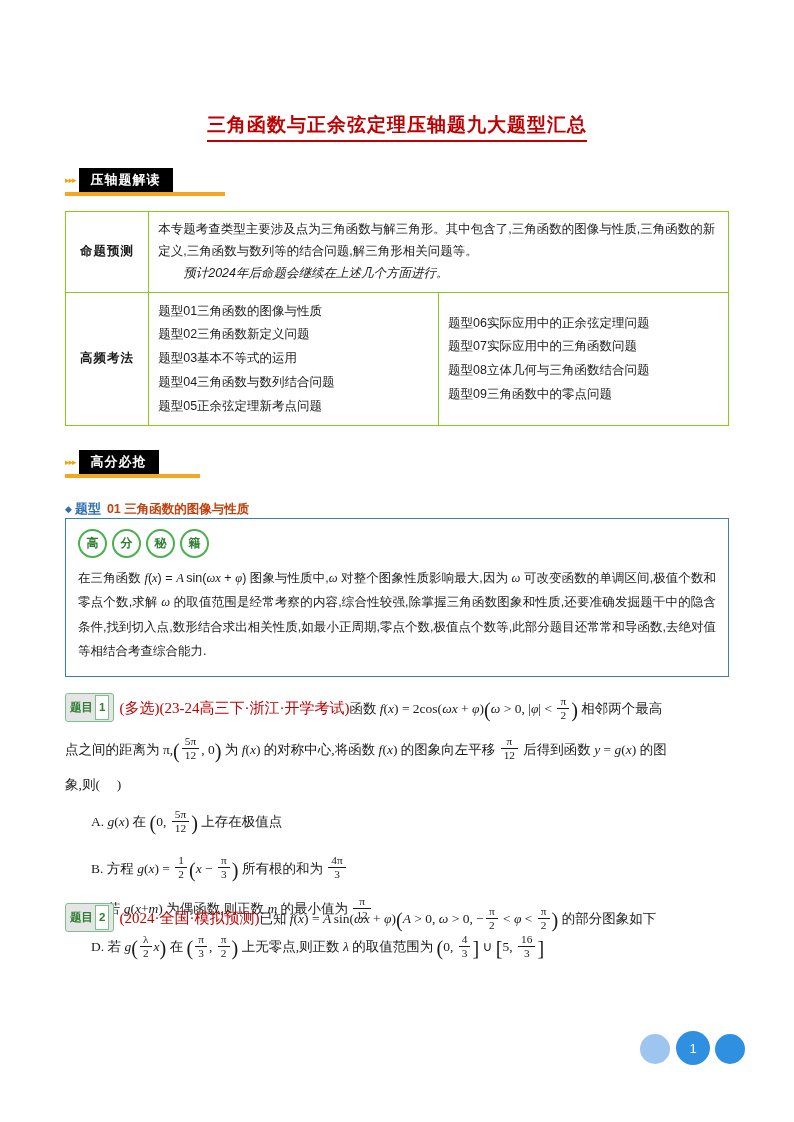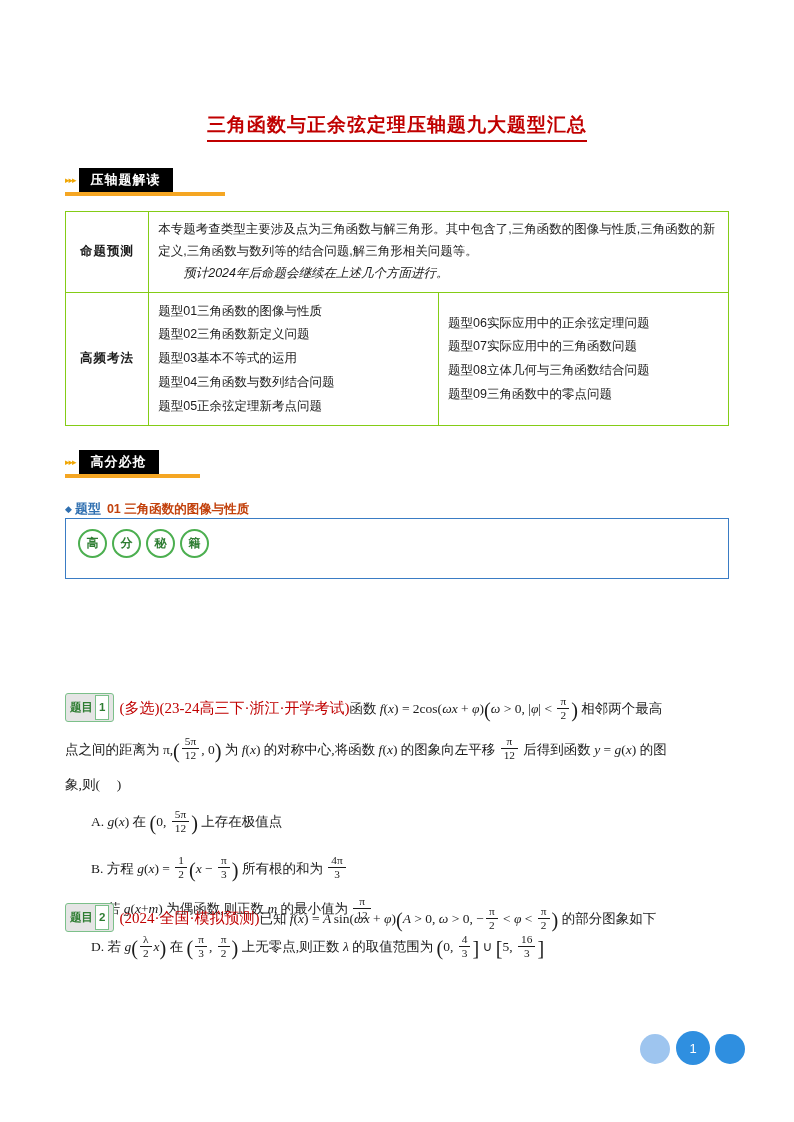--- a/index.html
+++ b/index.html
@@ -232,20 +232,23 @@
     <span class="tx">01 三角函数的图像与性质</span>
   </div>
 
   <div class="tipbox">
     <div class="pill-row">
       <span class="pill">高</span>
       <span class="pill">分</span>
       <span class="pill">秘</span>
       <span class="pill">籍</span>
     </div>
+    <div class="tiptext">
+      在三角函数 <i class="v">f</i>(<i class="v">x</i>) = <i class="v">A</i> sin(<i class="v">ωx</i> + <i class="v">φ</i>) 图象与性质中,<i class="v">ω</i> 对整个图象性质影响最大,因为 <i class="v">ω</i> 可改变函数的单调区间,极值个数和零点个数,求解 <i class="v">ω</i> 的取值范围是经常考察的内容,综合性较强,除掌握三角函数图象和性质,还要准确发掘题干中的隐含条件,找到切入点,数形结合求出相关性质,如最小正周期,零点个数,极值点个数等,此部分题目还常常和导函数,去绝对值等相结合考查综合能力.
+    </div>
   </div>
 
   <div class="q" style="top:690px;">
     <div>
       <span class="qtag"><span>题目</span><span class="num">1</span></span><span class="src">(多选)(23-24高三下·浙江·开学考试)</span>函数 <i class="v">f</i>(<i class="v">x</i>) = 2cos(<i class="v">ωx</i> + <i class="v">φ</i>)<span class="big">(</span><i class="v">ω</i> &gt; 0, |<i class="v">φ</i>| &lt; <span class="frac"><span class="n">π</span><span class="d">2</span></span><span class="big">)</span> 相邻两个最高
       <div>点之间的距离为 π,<span class="big">(</span><span class="frac"><span class="n">5π</span><span class="d">12</span></span>, 0<span class="big">)</span> 为 <i class="v">f</i>(<i class="v">x</i>) 的对称中心,将函数 <i class="v">f</i>(<i class="v">x</i>) 的图象向左平移 <span class="frac"><span class="n">π</span><span class="d">12</span></span> 后得到函数 <i class="v">y</i> = <i class="v">g</i>(<i class="v">x</i>) 的图</div>
       <div>象,则(&nbsp;&nbsp;&nbsp;&nbsp;&nbsp;)</div>
     </div>
     <div class="opts">
       <div class="opt">

